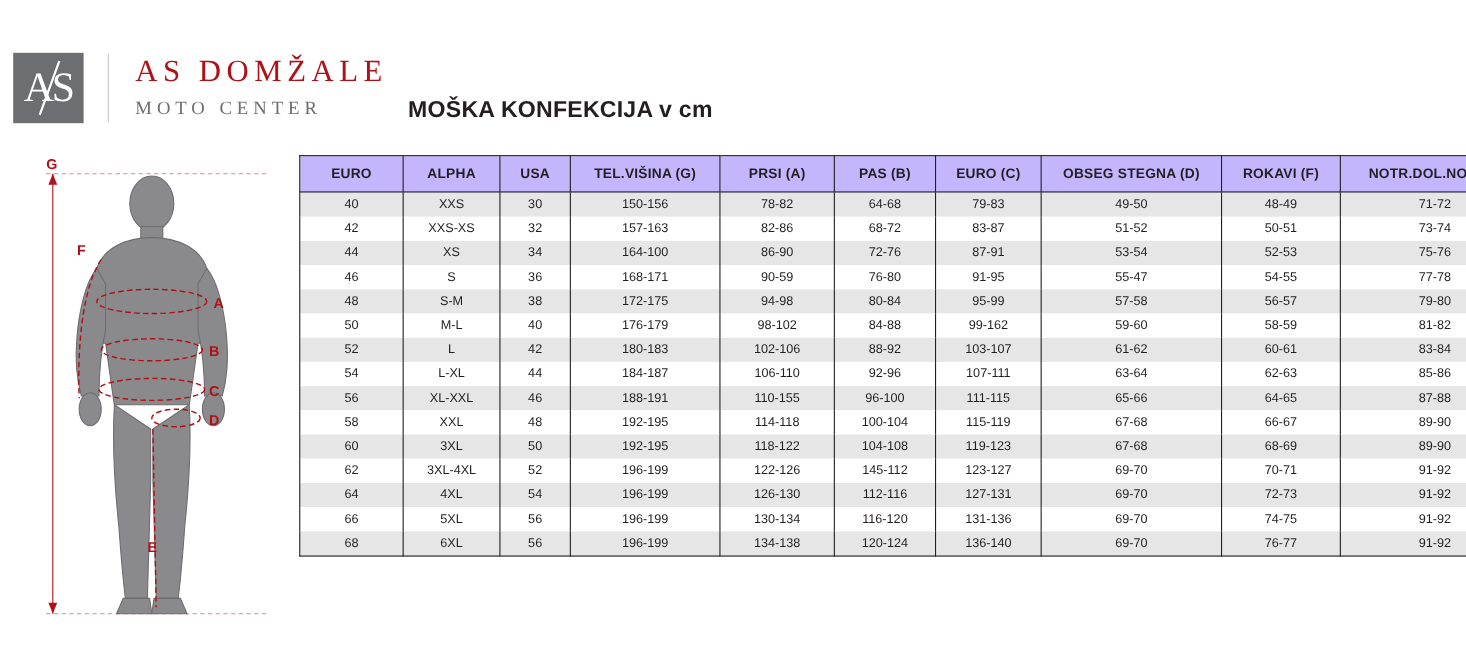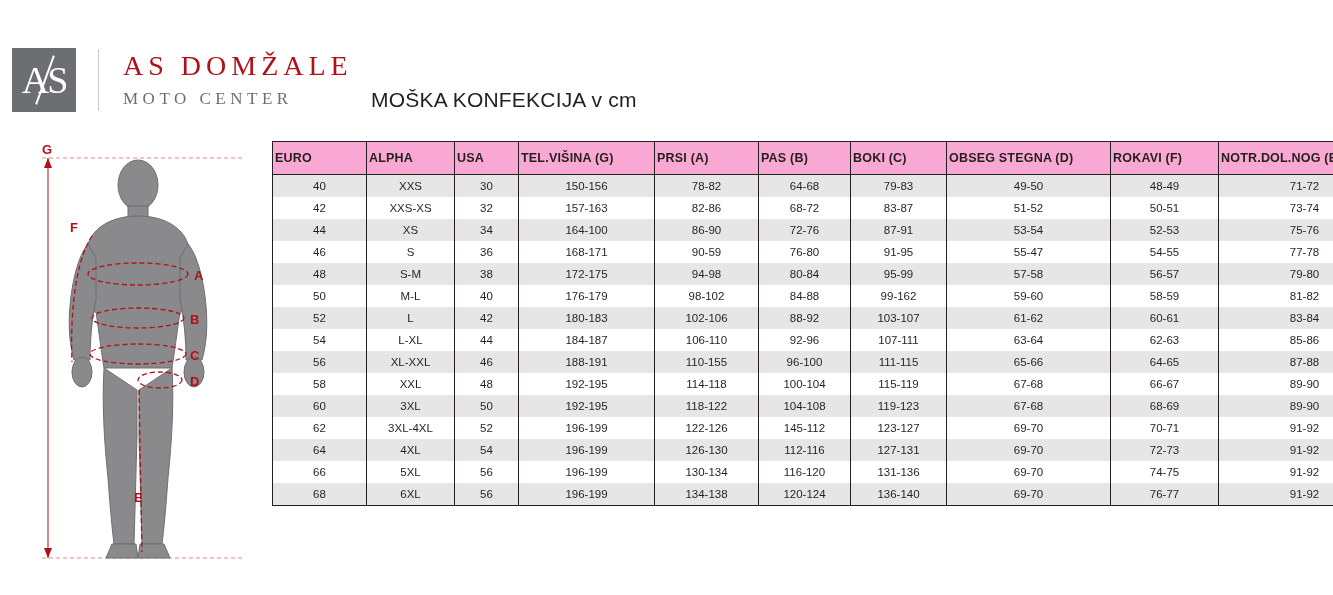--- a/index.html
+++ b/index.html
@@ -68,21 +68,21 @@
     margin-top: 3px;
     white-space: nowrap;
   }
 
   
   #table-heading {
     position: absolute;
     left: 371px;
     top: 88px;
     font-size: 21px;
-    font-weight: normal;
+    font-weight: bold;
     color: #231f20;
     letter-spacing: 0.2px;
   }
 
   
   #figure {
     position: absolute;
     left: 18px;
     top: 140px;
     width: 240px;
@@ -100,23 +100,23 @@
   table.size-table {
     border-collapse: collapse;
     width: 1049px;
     background: transparent;
     table-layout: fixed;
   }
   table.size-table th {
     border: 1px solid #231f20;
     font-size: 12.5px;
     font-weight: bold;
-    text-align: left;
+    text-align: center;
     padding: 9px 2px;
-    background: #f9a8d4;
+    background: #c4b5fd;
     color: #231f20;
     letter-spacing: 0.2px;
   }
   table.size-table td {
     border-left: 1px solid #231f20;
     border-right: 1px solid #231f20;
     font-size: 11.5px;
     text-align: center;
     padding: 5px 2px;
     color: #231f20;
@@ -280,21 +280,21 @@
       <col style="width:172px">
     </colgroup>
     <thead>
       <tr id="thead-row">
           <th>EURO</th>
           <th>ALPHA</th>
           <th>USA</th>
           <th>TEL.VIŠINA (G)</th>
           <th>PRSI (A)</th>
           <th>PAS (B)</th>
-          <th>BOKI (C)</th>
+          <th>EURO (C)</th>
           <th>OBSEG STEGNA (D)</th>
           <th>ROKAVI (F)</th>
           <th>NOTR.DOL.NOG (E)</th>
         </tr>
     </thead>
     <tbody id="tbody">
         <tr class="odd">
           <td>40</td>
           <td>XXS</td>
           <td>30</td>

